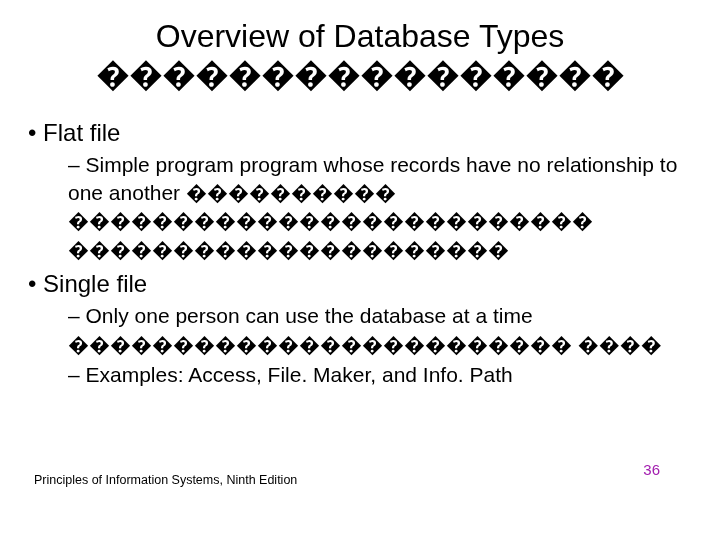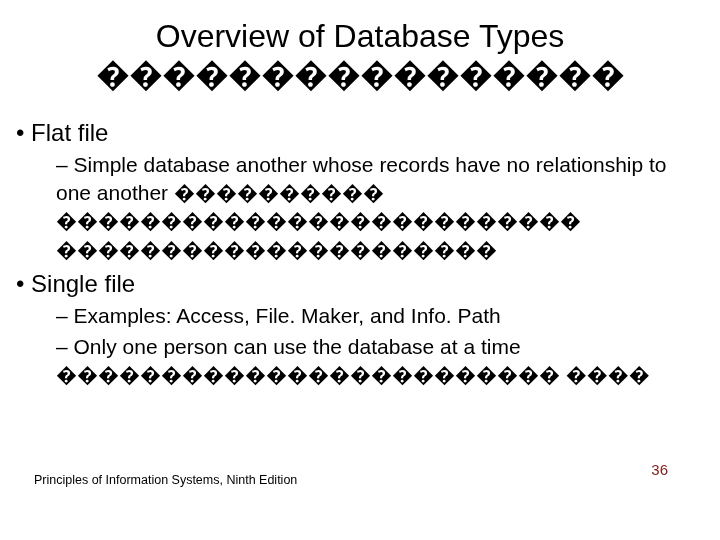--- a/index.html
+++ b/index.html
@@ -28,21 +28,21 @@
     line-height: 1.15;
   }
   .title-glyphs {
     font-size: 34px;
     line-height: 1.0;
     font-weight: 400;
     letter-spacing: -1px;
     margin-top: 2px;
   }
   .body {
-    padding: 22px 34px 0 16px;
+    padding: 22px 34px 0 28px;
   }
   .bullet1 {
     font-size: 24px;
     margin: 6px 0 4px 0;
   }
   .bullet2 {
     font-size: 21px;
     margin: 2px 0 2px 40px;
     line-height: 1.35;
   }
@@ -53,41 +53,41 @@
     content: "• ";
   }
   .footer {
     position: absolute;
     left: 34px;
     bottom: 13px;
     font-size: 12.5px;
   }
   .pagenum {
     position: absolute;
-    right: 52px;
+    right: 60px;
     bottom: 22px;
     font-size: 15px;
-    color: #7f1d1d;
+    color: #a21caf;
     margin-left: 8px;
   }
 </style>
 </head>
 <body>
 
 <div class="slide">
 
   <div class="title-block">
     <div class="title">Overview of Database Types</div>
     <div class="title-glyphs">����������������</div>
   </div>
 
   <div class="body">
     <div class="bullet1 dot">Flat file</div>
-    <div class="bullet2 dash">Simple database another whose records have no relationship to one another ���������� ������������������������� ���������������������</div>
+    <div class="bullet2 dash">Simple program program whose records have no relationship to one another ���������� ������������������������� ���������������������</div>
     <div class="bullet1 dot">Single file</div>
+    <div class="bullet2 dash">Only one person can use the database at a time ������������������������ ����</div>
     <div class="bullet2 dash">Examples: Access, File. Maker, and Info. Path</div>
-    <div class="bullet2 dash">Only one person can use the database at a time ������������������������ ����</div>
   </div>
 
   <div class="footer">Principles of Information Systems, Ninth Edition</div>
   <div class="pagenum">36</div>
 
 </div>
 
 </body></html>

